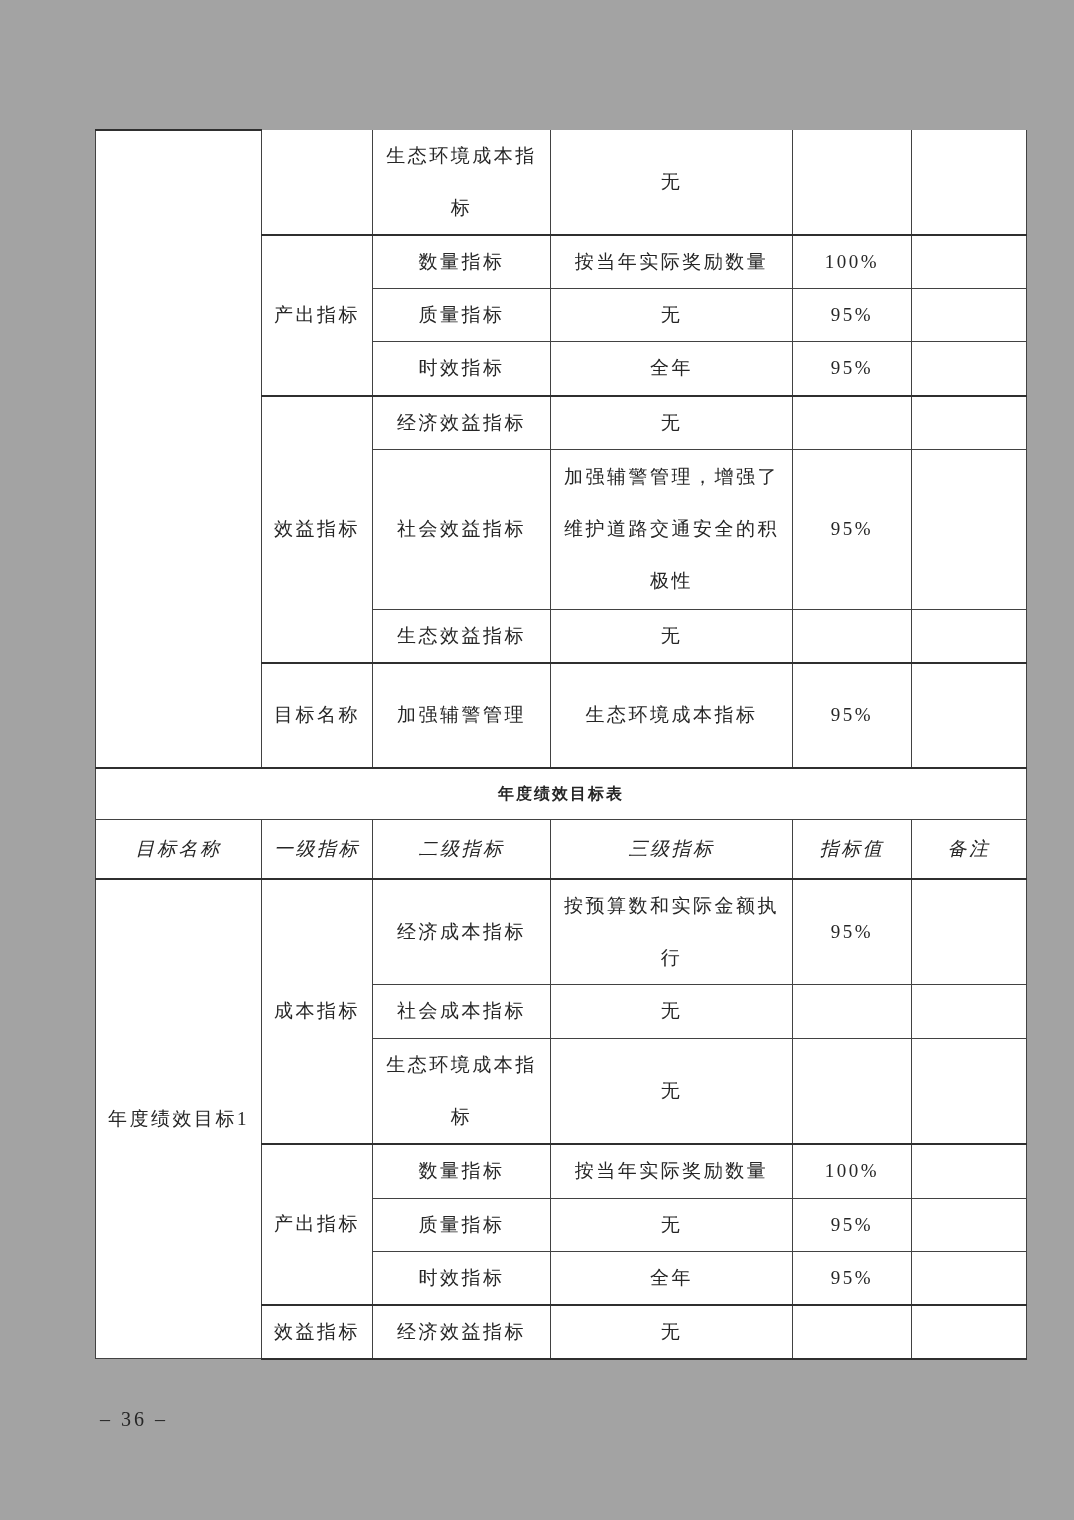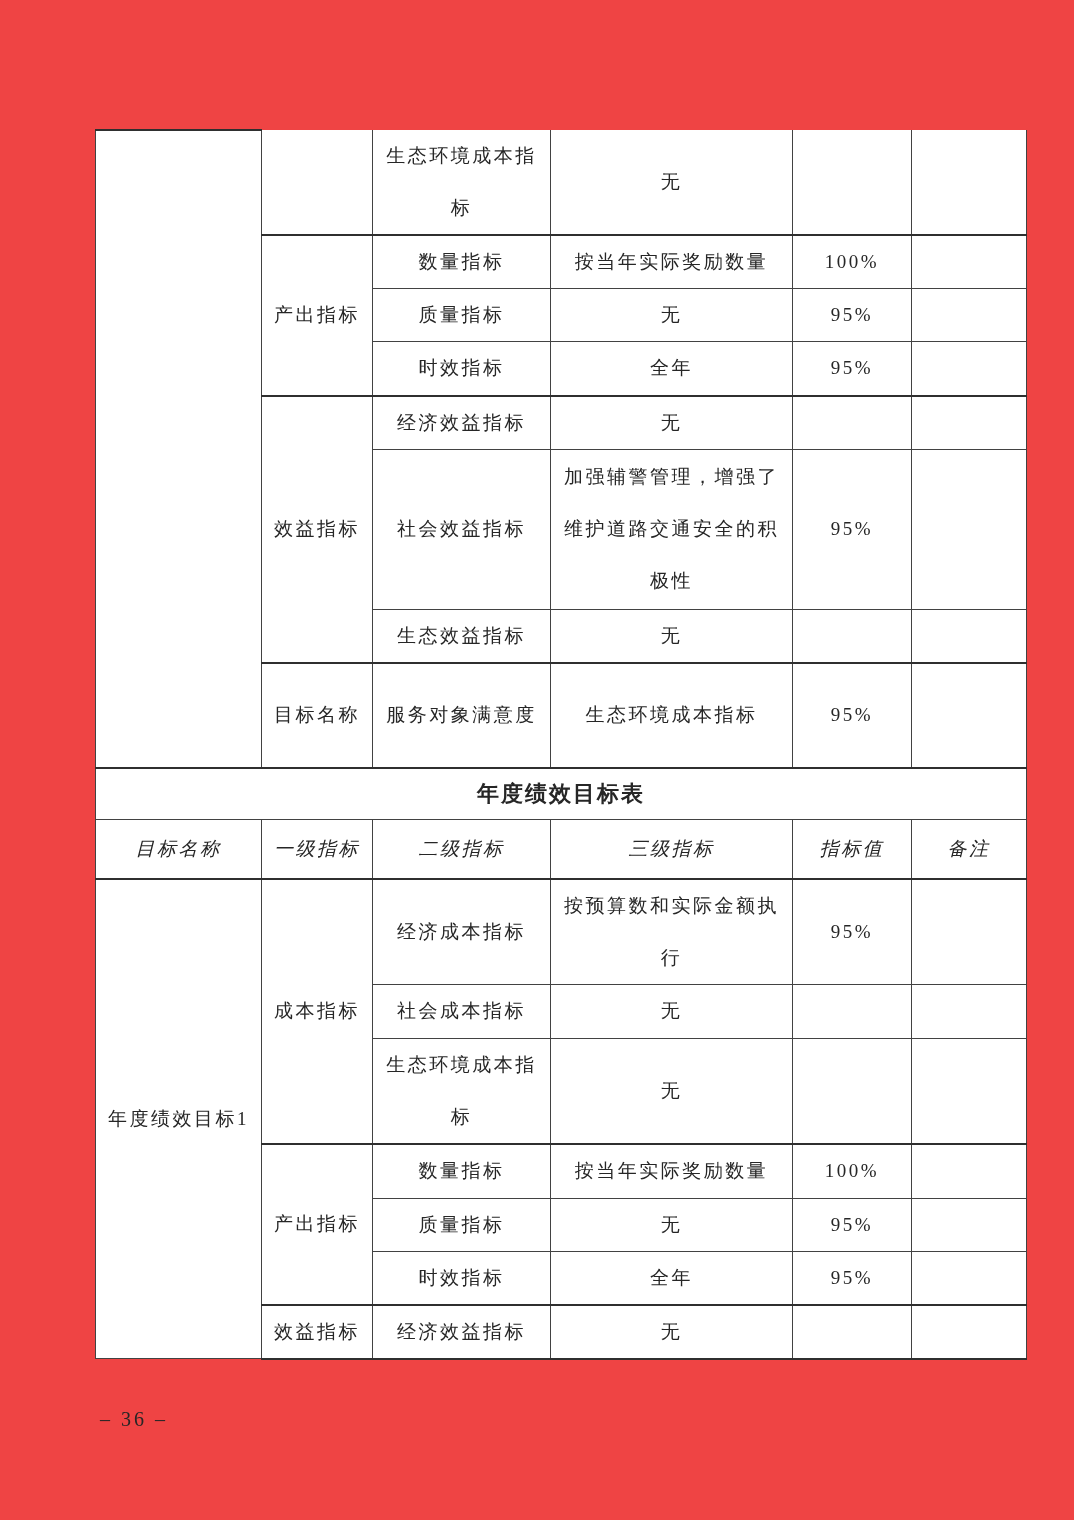--- a/index.html
+++ b/index.html
@@ -1,19 +1,19 @@
 <!DOCTYPE html>
 <html><head>
 <meta charset="utf-8">
 <style>
   html,body { margin:0; padding:0; background:#ffffff; }
   .page {
     position:relative;
     width:1074px; height:1520px;
-    background:#ef4444;
+    background:#a3a3a3;
     font-family:"Liberation Serif","DejaVu Serif",serif;
     color:#262626;
     overflow:hidden;
   }
   table.perf {
     position:absolute; left:95px; top:129px;
     width:931px;
     border-collapse:collapse;
     table-layout:fixed;
     border:none;
@@ -32,21 +32,21 @@
   }
   
   tr.r-open > td { border-top:none; }
   tr.r-open > td.c-goal { border-top:2px solid #2f2f2f; }
   
   tr.g > td, tr.g > th { border-top:2.5px solid #2f2f2f; }
   tr.last > td { border-bottom:2.5px solid #2f2f2f; }
   td.bb { border-bottom:2.5px solid #2f2f2f;font-family:Liberation Serif, serif; }
   tr.title-row > td {
     font-weight:bold;
-    font-size:22px;
+    font-size:16px;
     letter-spacing:2px;
     line-height:24px;
     height:50px;
   }
   tr.head-row > th {
     line-height:24px;
     height:58px;
     font-style:italic;
   }
   td.num { letter-spacing:1px; }
@@ -115,21 +115,21 @@
       <td></td>
     </tr>
     <tr style="height:51px">
       <td>生态效益指标</td>
       <td>无</td>
       <td class="num"></td>
       <td></td>
     </tr>
     <tr class="g" style="height:105px">
       <td>目标名称</td>
-      <td>服务对象满意度</td>
+      <td>加强辅警管理</td>
       <td>生态环境成本指标</td>
       <td class="num">95%</td>
       <td></td>
     </tr>
 
     <tr class="title-row g">
       <td colspan="6">年度绩效目标表</td>
     </tr>
 
     <tr class="head-row">

